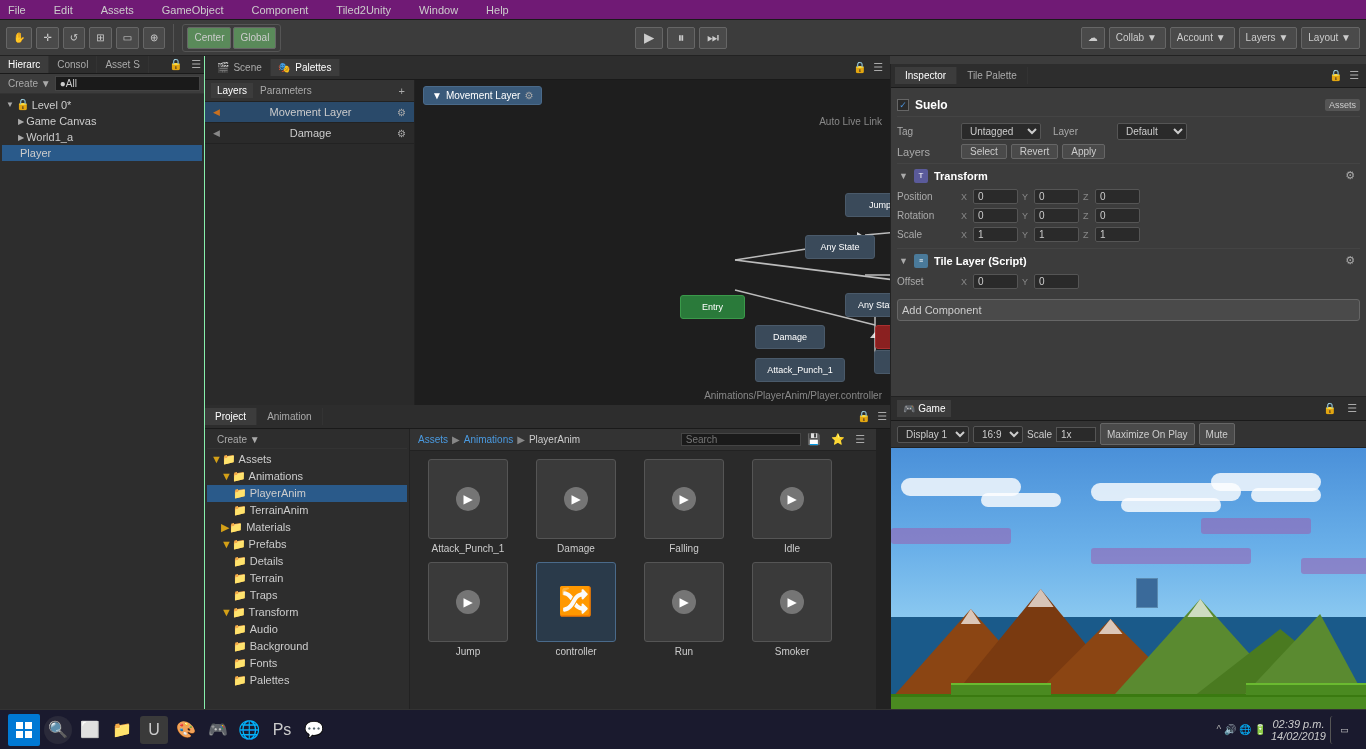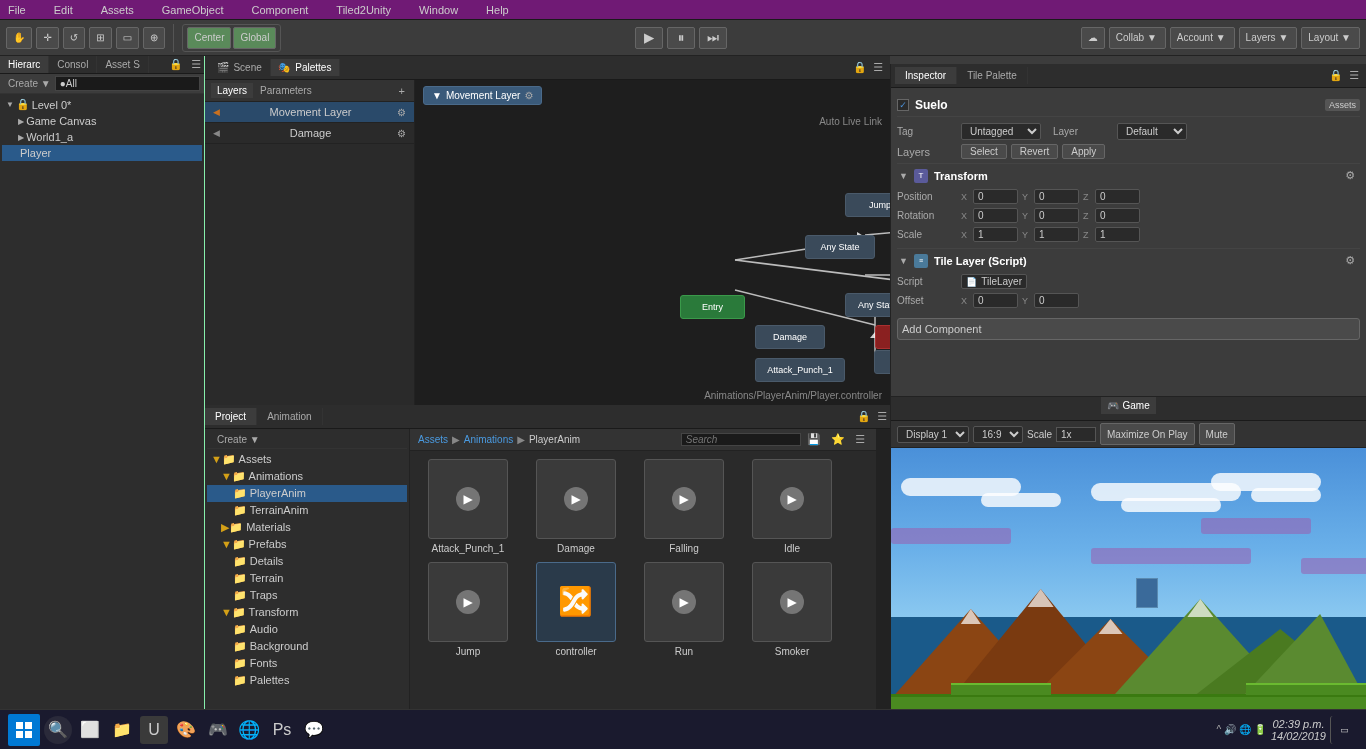--- a/index.html
+++ b/index.html
@@ -97,21 +97,21 @@
     .section-title { font-size: 11px; color: #fff; font-weight: bold; }
     .xyz-group { display: flex; align-items: center; gap: 2px; }
     .xyz-label { color: #888; font-size: 9px; width: 10px; }
     .xyz-val { background: #2a2a2a; border: 1px solid #555; border-radius: 2px; padding: 1px 4px; color: #ccc; font-size: 10px; width: 45px; }
     .add-component-btn { width: 100%; margin-top: 8px; background: #4a4a4a; border: 1px solid #666; border-radius: 3px; color: #ccc; font-size: 11px; padding: 4px; cursor: pointer; text-align: left; }
     .checkbox { width: 12px; height: 12px; background: #2a2a2a; border: 1px solid #666; display: inline-flex; align-items: center; justify-content: center; cursor: pointer; }
     .checkmark { color: #4a90d9; font-size: 9px; }
 
     
     .right-bottom { flex: 1; display: flex; flex-direction: column; border-top: 1px solid #222; }
-    .game-header { display: flex; align-items: center; background: #2d2d2d; border-bottom: 1px solid #1a1a1a; padding: 0 6px; height: 24px; gap: 4px; flex-direction: column; }
+    .game-header { display: flex; align-items: center; background: #2d2d2d; border-bottom: 1px solid #1a1a1a; padding: 0 6px; height: 24px; gap: 4px; }
     .game-title { font-size: 10px; color: #aaa; padding: 3px 6px; }
     .game-title.active { color: #fff; background: #3c3c3c; }
     .game-toolbar { display: flex; align-items: center; gap: 4px; font-size: 10px; padding: 2px 6px; background: #333; border-bottom: 1px solid #222; }
     .game-select { background: #2a2a2a; border: 1px solid #555; color: #ccc; font-size: 10px; padding: 1px 4px; border-radius: 2px; }
     .game-viewport { flex: 1; background: #1a5a8a; overflow: hidden; position: relative; }
     .game-sky { position: absolute; top: 0; left: 0; right: 0; bottom: 40%; background: linear-gradient(180deg, #4a90d9 0%, #6ab0e9 60%, #8ac8f0 100%); }
     .game-clouds { position: absolute; top: 20px; left: 0; right: 0; }
     .cloud { position: absolute; background: rgba(255,255,255,0.8); border-radius: 20px; height: 18px; }
     .game-ground { position: absolute; bottom: 0; left: 0; right: 0; height: 35px; background: #4a8a20; border-top: 3px solid #3a7a10; }
 
@@ -393,21 +393,21 @@
         </div>
 
         <div class="asset-grid-area">
           <div class="asset-grid-header">
             <span style="color:#4a9ae0; cursor:pointer;">Assets</span>
             <span class="breadcrumb-sep">▶</span>
             <span style="color:#4a9ae0; cursor:pointer;">Animations</span>
             <span class="breadcrumb-sep">▶</span>
             <span>PlayerAnim</span>
             <div style="flex:1;"></div>
-            <input style="background: rgb(26, 26, 26); border: 1px solid rgb(68, 68, 68); color: rgb(204, 204, 204); font-size: 10px; padding: 0 4px; width: 120px; font-style: italic;" placeholder="Search">
+            <input style="background: rgb(26, 26, 26); border: 1px solid rgb(68, 68, 68); color: rgb(204, 204, 204); font-size: 10px; padding: 0 4px; width: 120px;" placeholder="Search">
             <button class="small-icon-btn">💾</button>
             <button class="small-icon-btn">⭐</button>
             <button class="small-icon-btn">☰</button>
           </div>
           <div class="asset-grid">
 
             <div class="asset-thumb">
               <div class="thumb-box">
                 <div class="thumb-play">▶</div>
               </div>
@@ -573,27 +573,20 @@
 
         
         <div class="section-header">
           <span style="font-size:9px; color:#aaa;">▼</span>
           <div class="tile-layer-icon">≡</div>
           <span class="section-title">Tile Layer (Script)</span>
           <div style="flex:1;"></div>
           <button class="small-icon-btn">⚙</button>
         </div>
         
-        <div class="inspector-row">
-          <span class="inspector-label">Script</span>
-          <div class="inspector-field" style="display:flex; align-items:center; gap:4px;">
-            <span style="font-size:9px;">📄</span>
-            <span>TileLayer</span>
-          </div>
-        </div>
         
         <div class="inspector-row">
           <span class="inspector-label">Offset</span>
           <div class="xyz-group">
             <span class="xyz-label">X</span>
             <input class="xyz-val" value="0" style="">
           </div>
           <div class="xyz-group">
             <span class="xyz-label">Y</span>
             <input class="xyz-val" value="0" style="">

